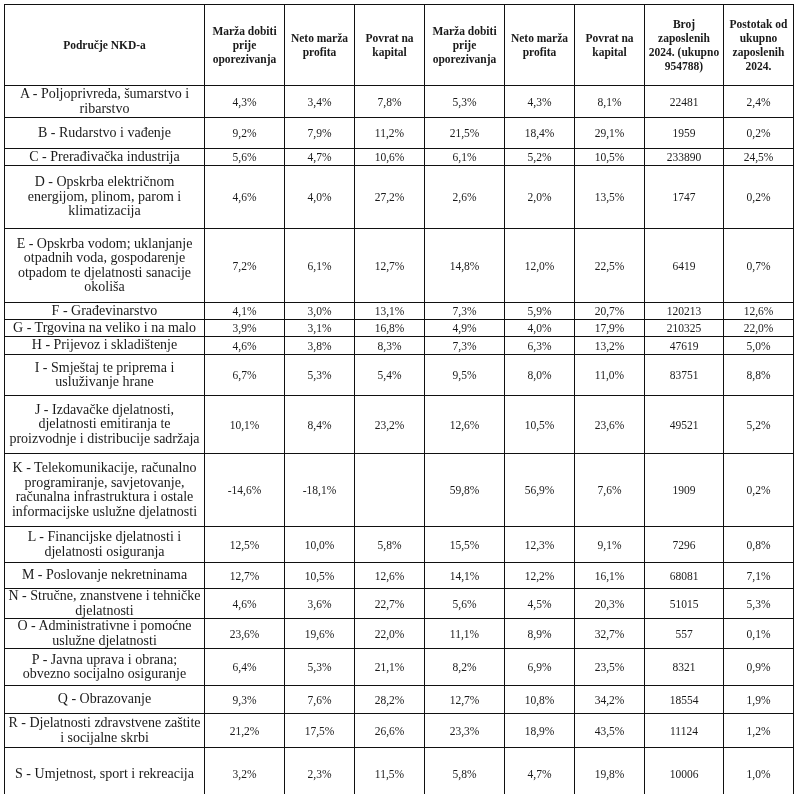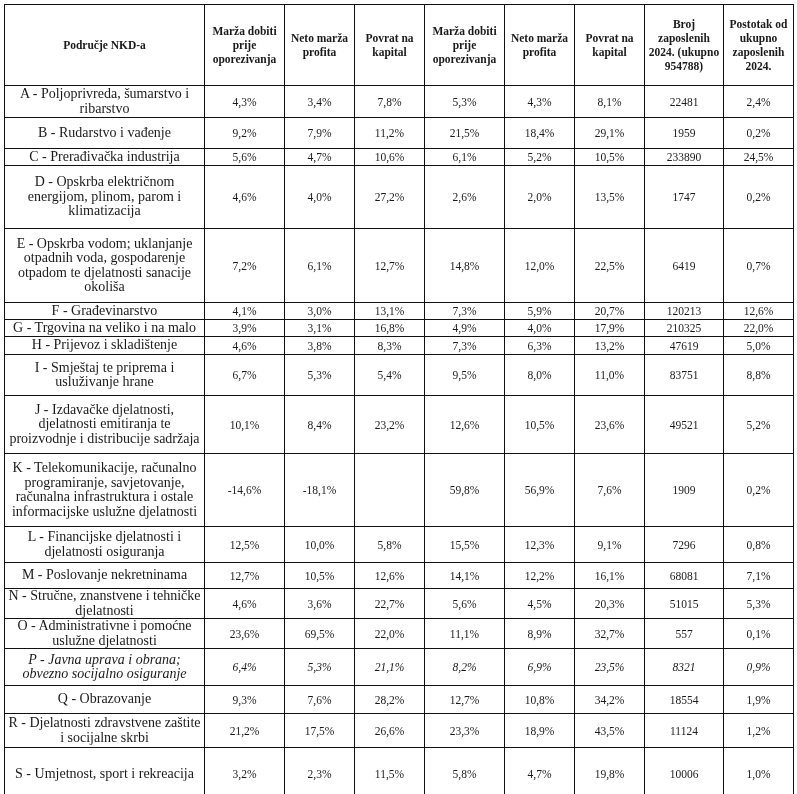--- a/index.html
+++ b/index.html
@@ -192,29 +192,29 @@
         <td class="num">22,7%</td>
         <td class="num">5,6%</td>
         <td class="num">4,5%</td>
         <td class="num">20,3%</td>
         <td class="num">51015</td>
         <td class="num">5,3%</td>
       </tr>
       <tr style="height: 28px;">
         <td class="sector">O - Administrativne i pomoćne uslužne djelatnosti</td>
         <td class="num">23,6%</td>
-        <td class="num">69,5%</td>
+        <td class="num">19,6%</td>
         <td class="num">22,0%</td>
         <td class="num">11,1%</td>
         <td class="num">8,9%</td>
         <td class="num">32,7%</td>
         <td class="num">557</td>
         <td class="num">0,1%</td>
       </tr>
-      <tr style="height: 37px; font-style: italic;">
+      <tr style="height: 37px;">
         <td class="sector">P - Javna uprava i obrana; obvezno socijalno osiguranje</td>
         <td class="num">6,4%</td>
         <td class="num">5,3%</td>
         <td class="num">21,1%</td>
         <td class="num">8,2%</td>
         <td class="num">6,9%</td>
         <td class="num">23,5%</td>
         <td class="num">8321</td>
         <td class="num">0,9%</td>
       </tr>

